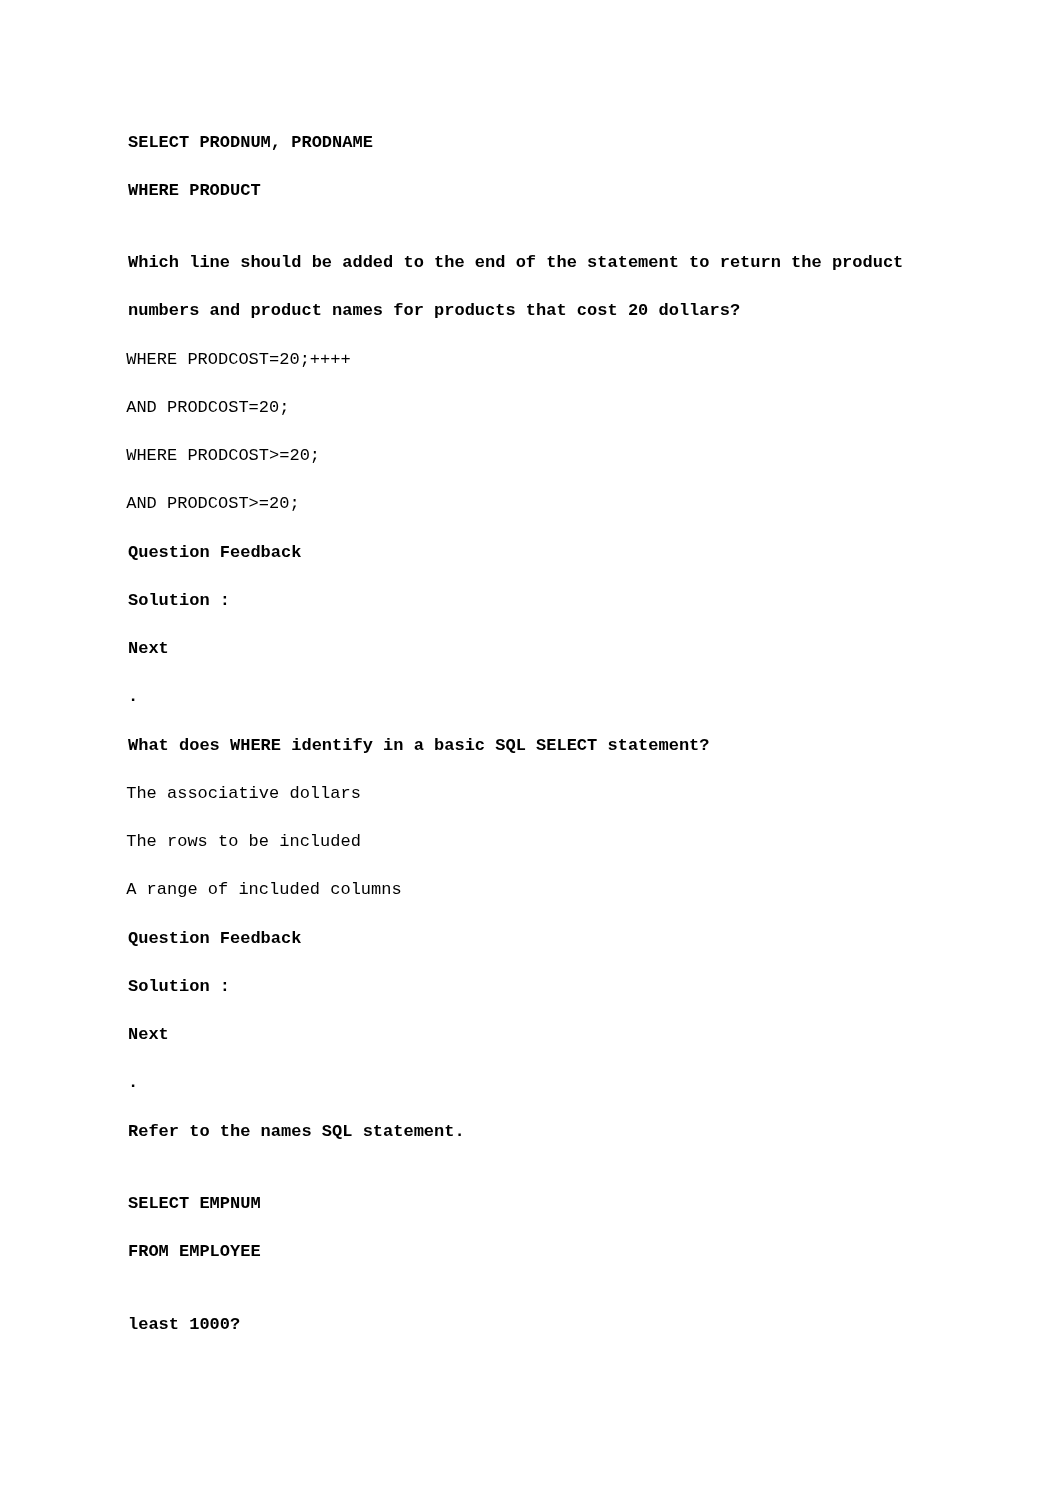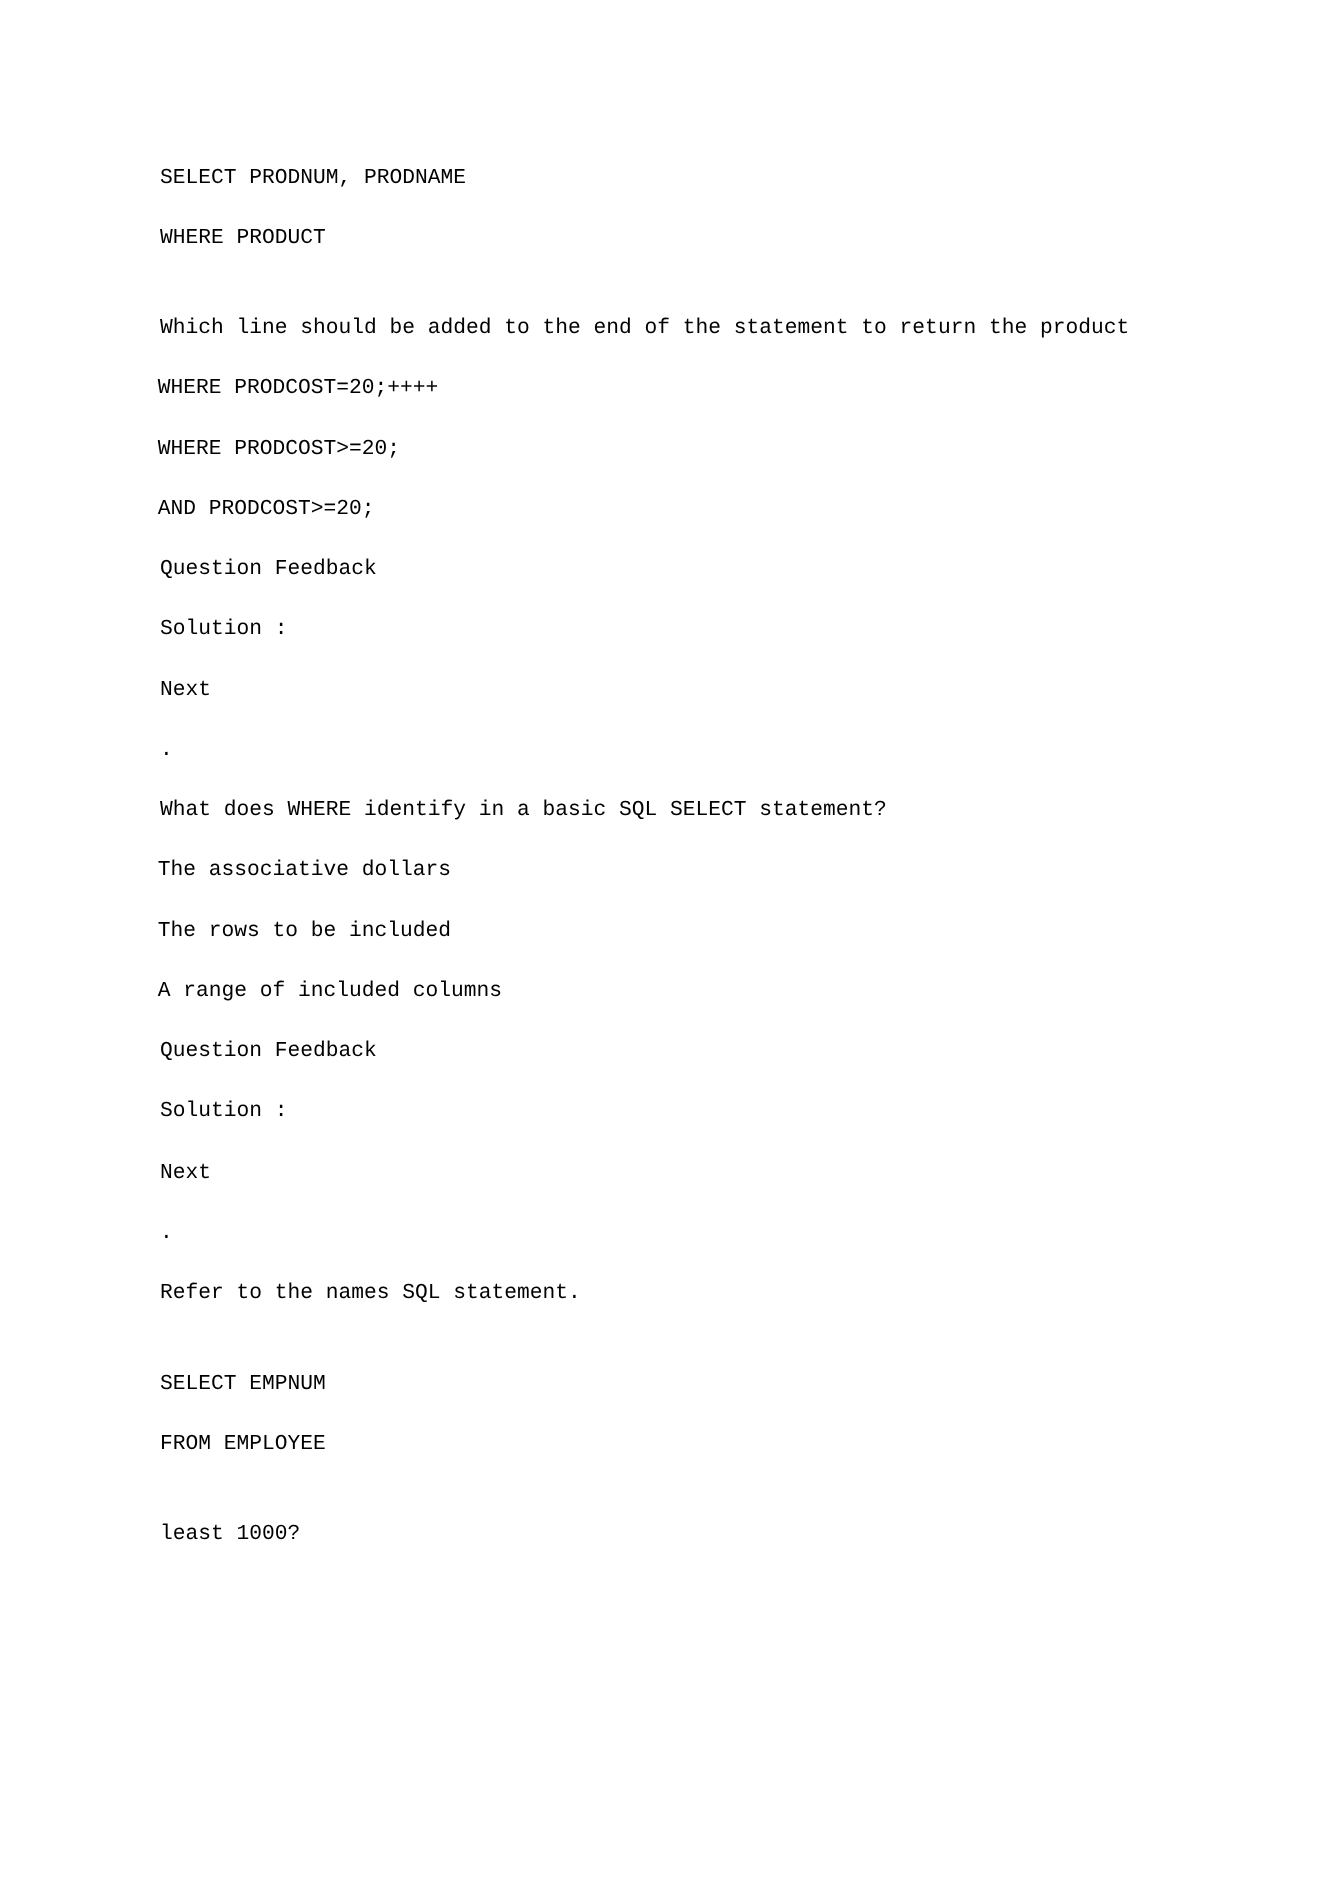--- a/index.html
+++ b/index.html
@@ -12,40 +12,43 @@
     font-family: "Courier New", Courier, monospace;
     font-size: 17px;
     line-height: 1.42;
     color: #000000;
     white-space: pre;
     padding: 34px 0 40px 0;
   }
   .line {
     display: block;
     padding-left: 128px;
+    font-weight: bold;
   }
   .optline {
     display: block;
     padding-left: 65px;
   }
   .optline .pad {
     display: inline-block;
     width: 6ch;
   }
 </style>
 </head>
 <body>
 
 
 
 <div id="root"><span class="line">SELECT PRODNUM, PRODNAME</span>
 <span class="line">WHERE PRODUCT</span>
 <span class="line"></span>
 <span class="line">Which line should be added to the end of the statement to return the product</span>
+<span class="line">numbers and product names for products that cost 20 dollars?</span>
 <span class="optline"><span class="pad"></span><span>WHERE PRODCOST=20;++++</span></span>
+<span class="optline"><span class="pad"></span><span>AND PRODCOST=20;</span></span>
 <span class="optline"><span class="pad"></span><span>WHERE PRODCOST&gt;=20;</span></span>
 <span class="optline"><span class="pad"></span><span>AND PRODCOST&gt;=20;</span></span>
 <span class="line">Question Feedback</span>
 <span class="line">Solution :</span>
 <span class="line">Next</span>
 <span class="line">.</span>
 <span class="line">What does WHERE identify in a basic SQL SELECT statement?</span>
 <span class="optline"><span class="pad"></span><span>The associative dollars</span></span>
 <span class="optline"><span class="pad"></span><span>The rows to be included</span></span>
 <span class="optline"><span class="pad"></span><span>A range of included columns</span></span>

